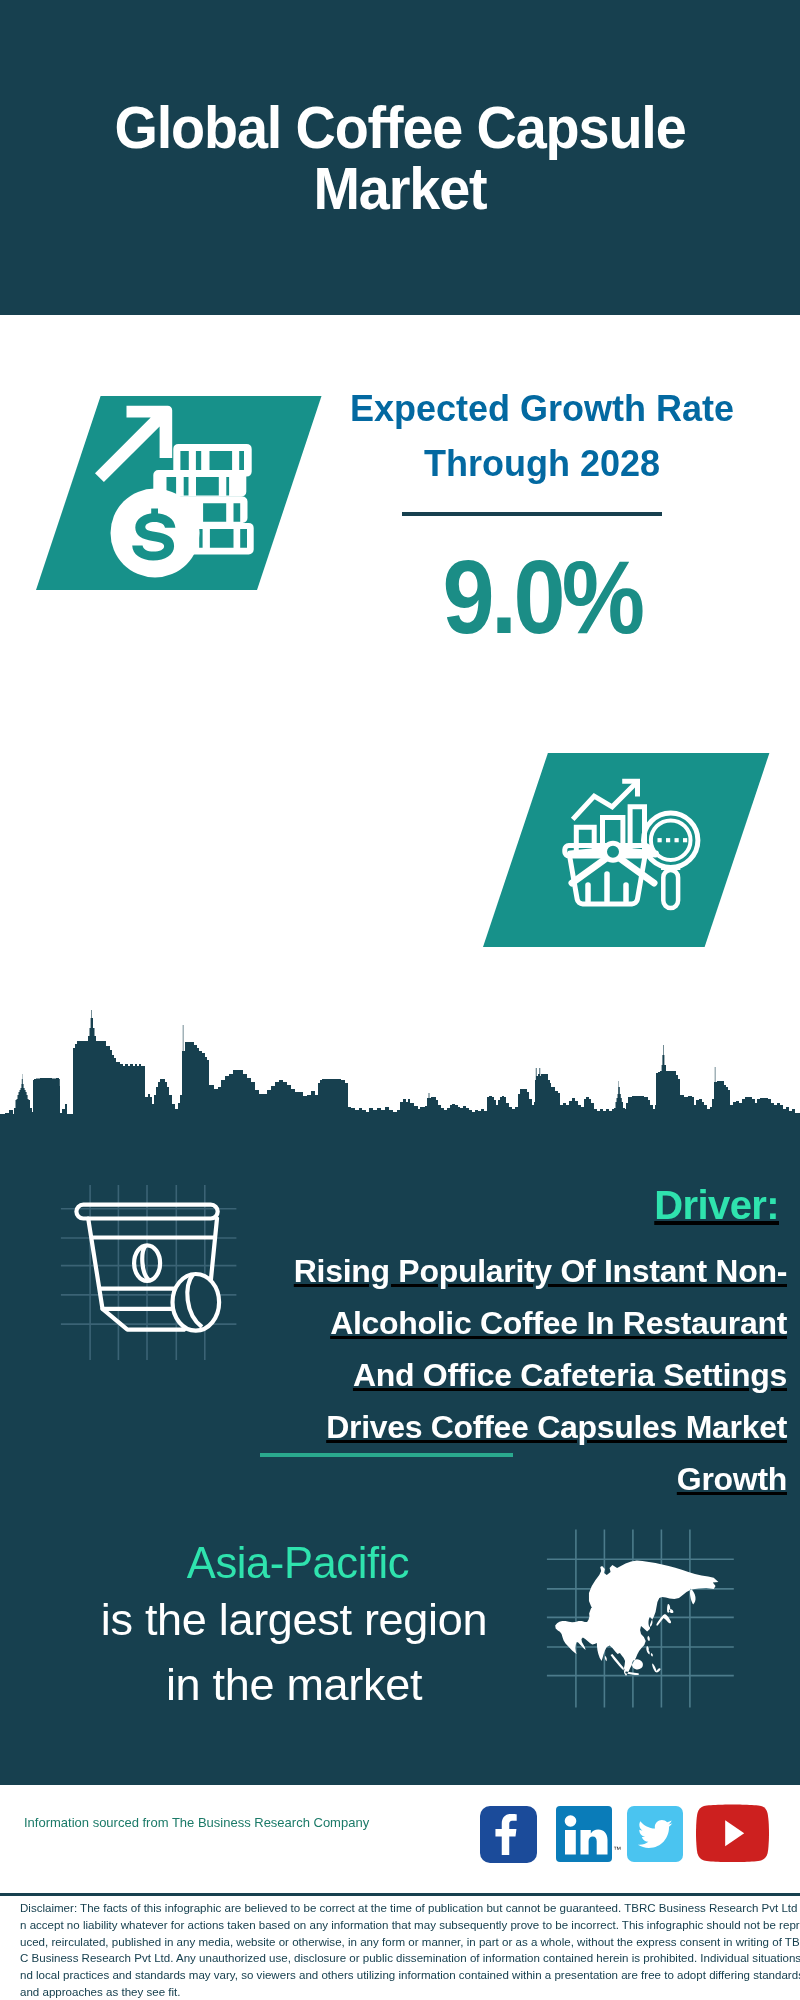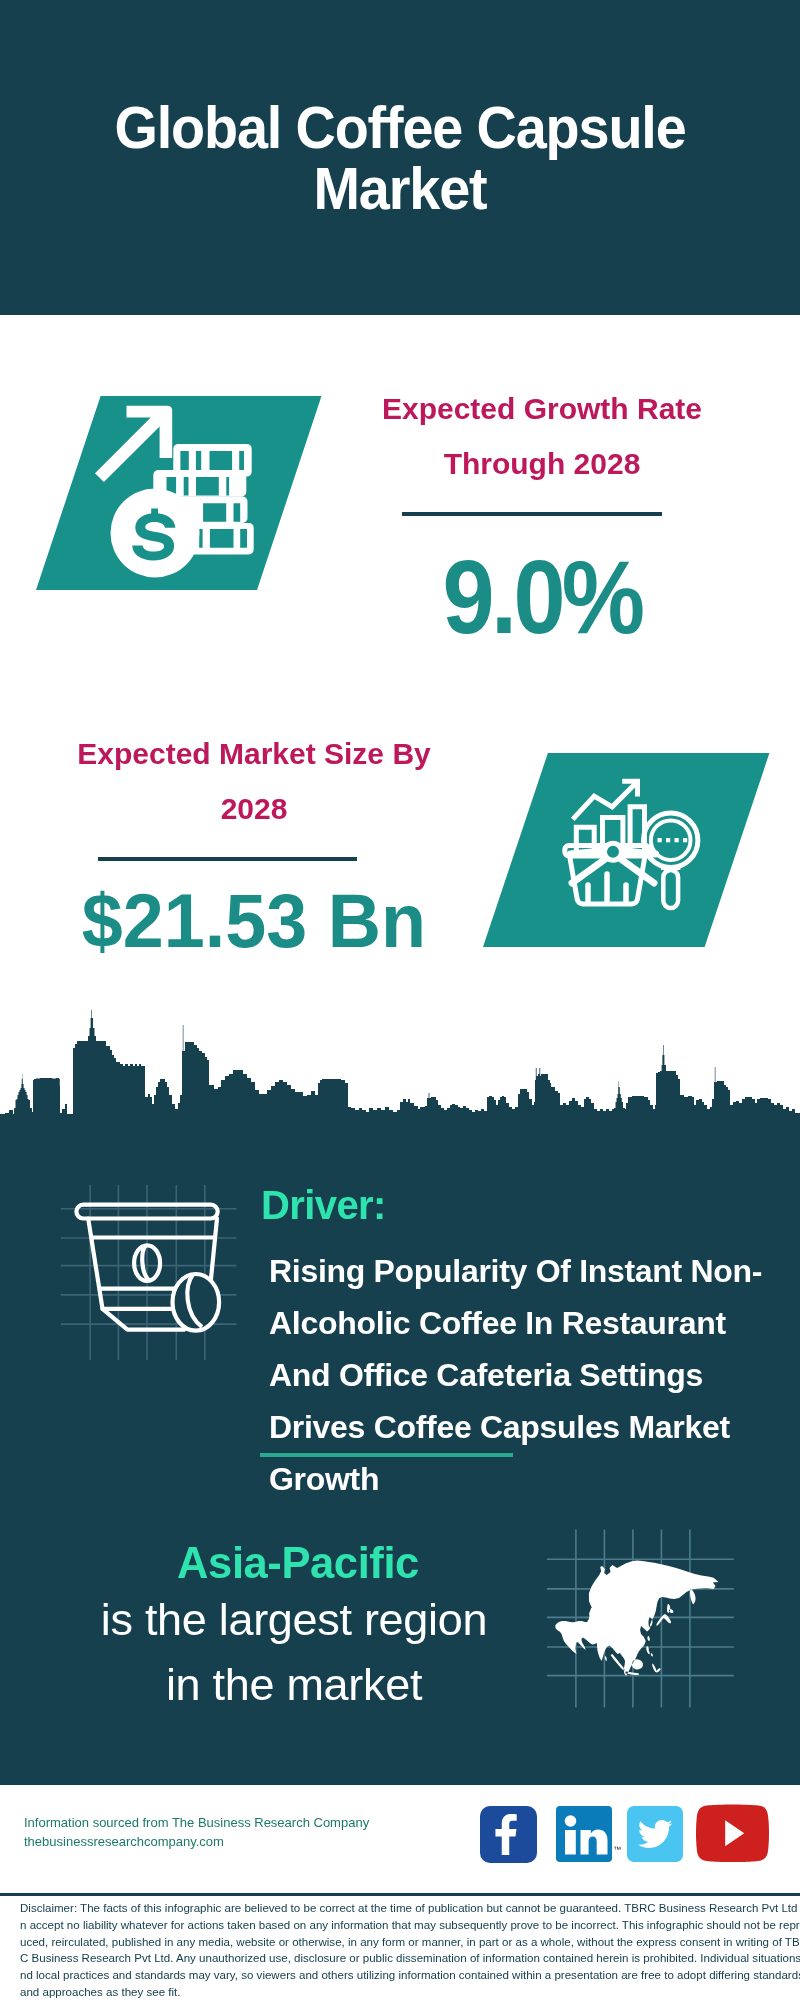--- a/index.html
+++ b/index.html
@@ -6,47 +6,47 @@
   body{width:800px;height:2000px;background:#ffffff;
        font-family:"Liberation Sans",sans-serif;overflow:hidden;}
   .page{position:relative;width:716px;height:2000px;background:#fff;}
 
   
   .header{position:absolute;left:0;top:0;width:800px;height:315px;background:#17404f;}
   .header-title{position:absolute;left:85px;top:97px;width:630px;margin:0;text-align:center;
         color:#ffffff;font-size:58.6px;font-weight:bold;line-height:61px;letter-spacing:-1.2px;transform:scaleX(0.952);transform-origin:center top;}
 
   
-  .stat-head{color:#be185d;font-size:30px;font-weight:bold;line-height:55px;text-align:center;}
+  .stat-head{color:#0369a1;font-size:36px;font-weight:bold;line-height:55px;text-align:center;}
   .stat-rule{height:3.5px;background:#17404f;margin:21px auto 32px auto;position:relative;}
   .stat-val{color:#1b8d86;font-weight:bold;transform-origin:center;}
   .stat1-text .stat-val{font-size:104px;line-height:99px;letter-spacing:-4px;transform:scaleX(0.9);}
   .stat2-text .stat-val{font-size:76px;line-height:76px;letter-spacing:0px;transform:scaleX(0.97);}
 
   .stat1-wrap{position:absolute;left:36px;top:396px;width:286px;height:194px;}
   .stat1-text{position:absolute;left:346px;top:381px;width:392px;text-align:center;}
 
   .stat2-text{position:absolute;left:73px;top:726px;width:362px;text-align:center;}
   .stat2-text .stat-rule{margin:21px auto 22px auto;}
   .stat2-wrap{position:absolute;left:483px;top:753px;width:287px;height:194px;}
 
   
   .lower{position:absolute;left:0;top:1140px;width:800px;height:645px;background:#17404f;}
   .skyline{position:absolute;left:0;top:1000px;width:800px;height:146px;display:block;}
 
   
   .driver-icon{position:absolute;left:50px;top:1185px;width:210px;height:190px;}
-  .driver-text{position:absolute;left:269px;top:1185px;width:511px;text-align:left;}
+  .driver-text{position:absolute;left:276px;top:1185px;width:511px;text-align:right;text-decoration:underline;}
   .driver-label{color:#2fe3ae;font-size:40px;font-weight:bold;line-height:40px;letter-spacing:-0.6px;position:relative;left:-8px;}
   .driver-body{color:#ffffff;font-size:32px;font-weight:bold;line-height:52px;letter-spacing:-0.3px;margin-top:20px;}
   .driver-rule{position:absolute;left:260px;top:1453px;width:253px;height:4px;background:#2aa98e;}
 
   
   .region-text{position:absolute;left:99px;top:1540px;width:390px;text-align:center;}
-  .region-name{color:#2fe3ae;font-size:43.5px;font-weight:bold;line-height:47px;letter-spacing:-0.4px;position:relative;left:4px;}
+  .region-name{color:#2fe3ae;font-size:43.5px;font-weight:normal;line-height:47px;letter-spacing:-0.4px;position:relative;left:4px;}
   .region-body{color:#ffffff;font-size:45px;font-weight:normal;line-height:65px;letter-spacing:-0.3px;}
   .region-map{position:absolute;left:548px;top:1525px;width:182px;height:175px;}
 
   
   .src-text{position:absolute;left:24px;top:1813px;color:#1b7a68;font-size:13px;line-height:19px;}
   .social{position:absolute;top:1806px;width:64px;height:64px;}
   .hr{position:absolute;left:0;top:1893px;width:800px;height:3px;background:#17404f;}
   .disclaimer{position:absolute;left:20px;top:1900px;width:793px;color:#17404f;
        font-size:11.55px;line-height:16.8px;text-align:left;word-break:break-all;}
 </style>
@@ -98,25 +98,20 @@
         <path d="M118.6 117.2 c-11 0 -19.3 5.9 -19.3 14.2 0 8.2 6.7 11.9 17.5 13.5 8.6 1.3 11.3 2.5 11.3 5.3 0 3.2 -4.3 5.4 -10.6 5.4 -6.5 0 -10.5 -2.3 -10.9 -6.1 h-10.4 c0.4 9 8.7 14.9 21 14.9 12.1 0 20.9 -5.6 20.9 -14.5 0 -8.3 -6.3 -12.1 -18.2 -13.9 -8.8 -1.3 -10.6 -2.6 -10.6 -5 0 -3 3.9 -5 9.5 -5 5.7 0 9.5 2.2 10.2 5.7 h10.4 c-0.7 -8.7 -8.5 -14.5 -20.8 -14.5 z"></path>
       </g>
     </svg>
   </div>
   <div class="stat1-text">
     <div class="stat-head">Expected Growth Rate Through 2028</div>
     <div class="stat-rule" style="width:260px;left:-10px"></div>
     <div class="stat-val">9.0%</div>
   </div>
 
-  <div class="stat2-text">
-    <div class="stat-head">Expected Market Size By 2028</div>
-    <div class="stat-rule" style="width:259px;left:-27px"></div>
-    <div class="stat-val">$21.53 Bn</div>
-  </div>
   <div class="stat2-wrap">
     <svg width="287" height="194" viewBox="0 0 287 194">
       <polygon points="64.9,0 286.4,0 221.6,194 0,194" fill="#17918a"></polygon>
 
       <g fill="none" stroke="#ffffff" stroke-width="5" stroke-linejoin="miter">
         <path d="M93.3 98 v-23.7 h17.9 v23.7"></path>
         <path d="M119.5 98 v-33.4 h20.4 v33.4"></path>
         <path d="M147.1 98 v-44.2 h14.4 v44.2"></path>
       </g>
 
@@ -205,21 +200,20 @@
       </g>
       <g transform="translate(5.5,0) scale(0.938,1)">
           <path fill="#ffffff" fill-rule="evenodd" d="M 44 88 L 41 81 L 41 73 L 44 66 L 48 60 L 52 55 L 54 51 L 53 47 L 55 46 L 58 49 L 57 53 L 60 55 L 64 52 L 63 48 L 66 45 L 71 48 L 75 46 L 80 43.5 L 86 41.5 L 92 40.5 L 98 41 L 105 42 L 112 43 L 119 44.5 L 126 46 L 133 47.8 L 140 49.8 L 147 52 L 154 54 L 161 55.5 L 168 56.5 L 174 57.8 L 179 62 L 173 62.5 L 176 66 L 174 69 L 166 68 L 158 68.5 L 150 69.5 L 145 72 L 141 75 L 137 78 L 132 79 L 127 78.5 L 123 77.5 L 119 77 L 116 78 L 114 82 L 113 87 L 112 92 L 110 97 L 107.5 101 L 106 105 L 106 109 L 103 111.5 L 99 108 L 96.5 106 L 95.5 110 L 96.5 114 L 99.5 117 L 101.5 121 L 100 125 L 97 128 L 94.5 131 L 92.5 134.5 L 91 138 L 89 141 L 87 144.5 L 85 148 L 83 152 L 80.5 156 L 78.5 153 L 78 149 L 79 145 L 79.5 141 L 78 138 L 75.5 135 L 74 133 L 71.5 134 L 69 131.5 L 66 128 L 63 125.5 L 60 127 L 58 130.5 L 56.5 134.5 L 55.5 138 L 54.5 141 L 52.5 138 L 51 134 L 50 130 L 49.5 125.5 L 49.4 123 L 47 124 L 44.5 124.5 L 42 123 L 39.5 121 L 37 119 L 34.5 117.5 L 33 119 L 33.5 122 L 35 124.5 L 36.5 127 L 37.5 130 L 35.5 128.5 L 33.5 126.5 L 31.5 124.5 L 29.5 122.5 L 28 122 L 27 124.5 L 26.5 128 L 27 131.5 L 27.8 134 L 25.5 132.5 L 23 130.5 L 20.5 128 L 18 125.5 L 16 123.5 L 14 120.5 L 12.8 117.3 L 11.8 114 L 10 111.7 L 7.8 110.4 L 5.5 108.5 L 5 105.5 L 7 103.2 L 9.5 101.8 L 12.5 101 L 16 101.1 L 19.5 101.8 L 23 102.3 L 26.5 102 L 30 101 L 33.5 101 L 36.5 102 L 39 102 L 40.5 99.8 L 41.5 96.5 L 41.2 93.5 L 42.5 90 L 44 86.5 Z M 150 69 C 152.5 71 154 74 154.5 77 C 155 80 154 83 152 84.5 C 150.5 82 149.5 79 149 76 C 148.5 73.5 148.8 71 149.2 68.8 Z M 126 84 C 127.5 85.5 128 88 127.5 90.5 C 127 92.5 125.5 93.5 124.5 92 C 124 89.5 124.3 86.5 125 84.2 Z M 123 94.5 C 125.3 96.3 127 98.7 128.3 101.3 C 129.1 102.9 127.7 104 126.3 102.9 C 124.3 101.3 122.5 99.3 120.5 98 C 118.5 100.3 116.7 102.9 114.7 105.1 C 113.7 106.3 112.3 105.5 113.1 104 C 114.9 100.9 117.1 98.1 119.5 95.7 C 120.5 94.7 121.9 93.9 122.7 94.5 Z M 128 89 C 130 89.3 131.3 90.7 131 92.5 C 129.5 93.5 127.5 92.9 126.5 91.5 C 126.1 90.5 126.7 89.3 127.7 88.9 Z M 106 97 C 108 98 108.9 100.3 108.7 102.5 C 108.5 104.7 107.3 106.7 105.5 107 C 104.3 105 104.3 102.3 104.7 99.9 C 104.9 98.7 105.3 97.5 105.9 96.7 Z M 104.5 116 C 105.8 117.2 106.2 119.2 105.6 120.8 C 104.6 121.2 103.6 120 103.4 118.8 C 103.2 117.6 103.6 116.4 104.3 115.8 Z M 103 126 C 104.6 126.9 105.2 128.9 104.6 130.5 C 105.8 131.5 106.2 133.3 105.4 134.5 C 104 133.7 102.8 132.1 102.4 130.3 C 102 128.7 102.2 127.1 102.8 125.9 Z M 107.5 133 C 109 133.7 109.6 135.3 108.8 136.5 C 107.6 136.3 106.8 134.9 107 133.7 Z M 89 140 C 92 138.5 95.5 139.3 97.5 141.7 C 99.1 143.7 98.9 146.5 96.9 148.1 C 94.3 150.1 90.5 149.9 88.1 147.7 C 86.3 145.9 86.3 142.3 88.1 140.7 Z M 109 143.5 C 111.1 145.5 112.3 148.3 113 151 C 114.5 149.1 116.1 147.3 117.5 149.1 C 116.3 151.7 113.9 153.5 111.5 151.7 C 109.7 149.5 108.5 146.7 108.3 144.1 Z M 66 134 C 69 137.5 72.5 141.5 76 145.5 C 77.9 147.7 79.7 149.6 78.5 150.6 C 76.3 149.4 73.7 146.6 71 143.5 C 68.3 140.4 65.5 137.2 64 135 Z M 80.5 151.5 C 85 152.2 89.5 152.6 93.5 153.2 C 94.5 153.4 94.5 154.8 93.5 155 C 89 154.8 84.5 154.2 80.5 153.4 C 79.5 153 79.5 151.8 80.5 151.5 Z M 58.5 136 C 60 137.5 60.5 139.7 59.7 141.3 C 58.3 140.3 57.7 138 58 136.3 Z"></path>
         </g>
     </svg>
   </div>
 
   <div class="footer">
     <div class="src-text">
       <div>Information sourced from The Business Research Company</div>
-      <div>thebusinessresearchcompany.com</div>
     </div>
 
     <svg class="social" style="left:480px;width:57px;height:57px" viewBox="0 0 57 57">
       <rect x="0" y="0" width="57" height="57" rx="10" fill="#1b4b9a"></rect>
       <path d="M35.5 30.4 l0.95 -7.3 h-7.2 v-4.75 c0 -2.1 0.6 -3.55 3.6 -3.55 h3.85 v-6.55 c-0.67 -0.09 -2.95 -0.29 -5.6 -0.29 -5.55 0 -9.35 3.4 -9.35 9.6 v5.55 h-6.3 v7.3 h6.3 v18.7 h7.5 v-18.7 z" fill="#ffffff"></path>
     </svg>
     <svg class="social" style="left:556px;width:56px;height:56px" viewBox="0 0 56 56">
       <rect x="0" y="0" width="56" height="56" rx="4" fill="#0a7cb9"></rect>
       <circle cx="14.5" cy="15" r="5.8" fill="#ffffff"></circle>
       <rect x="9" y="24" width="10.8" height="24.5" fill="#ffffff"></rect>

